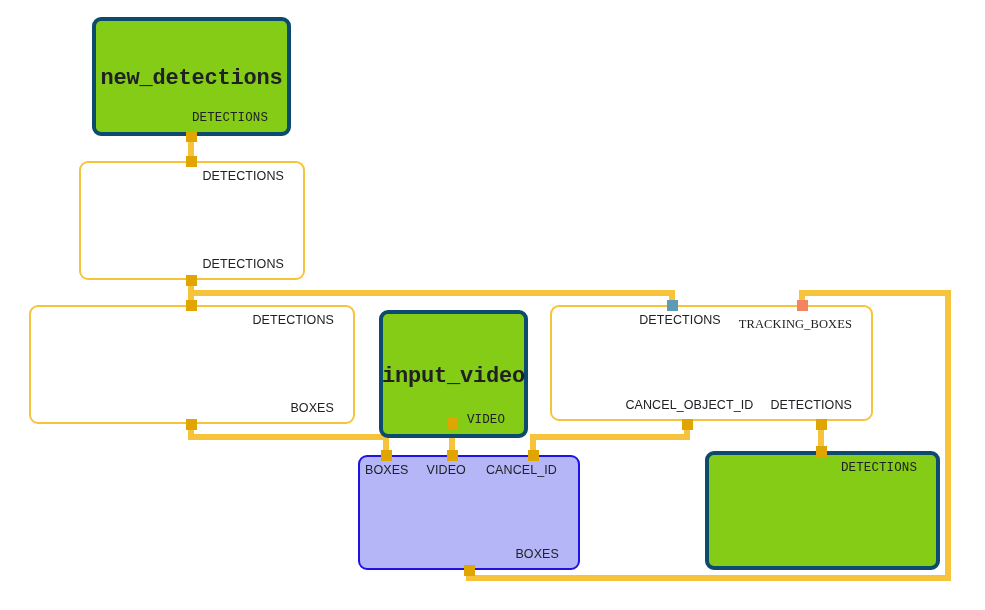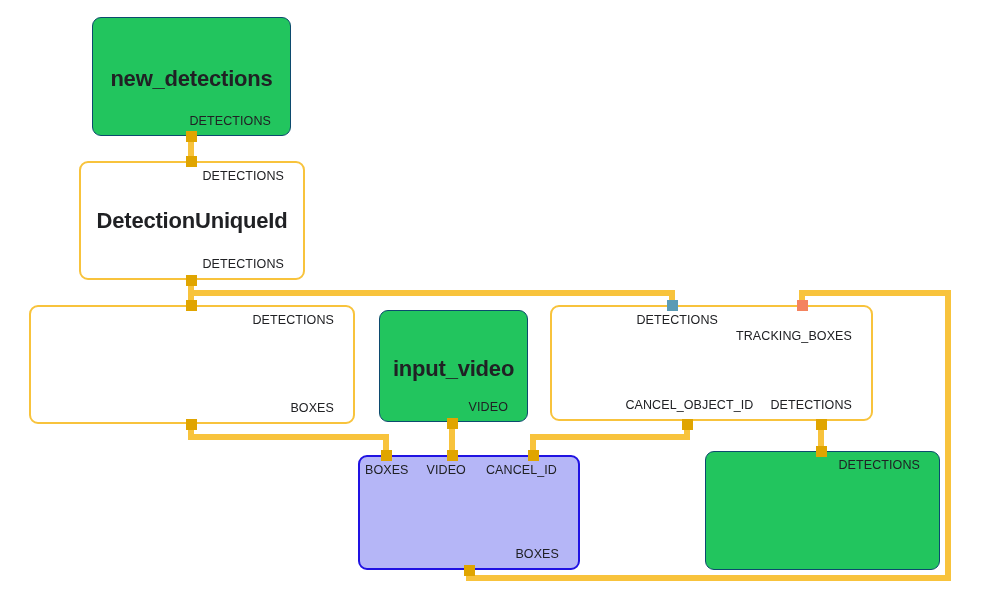--- a/index.html
+++ b/index.html
@@ -74,22 +74,23 @@
   .port-label {
     font-size: 12.5px;
     color: #202124;
     line-height: 1.1;
     white-space: nowrap;
     letter-spacing: 0.1px;
   }
 
   
   .node.source {
-    background: #22c55e;
-    border: 1px solid #0c4a6e;
+    background: #84cc16;
+    border: 4px solid #0c4a6e;
+    font-family: Liberation Mono, monospace;
   }
   .node.calculator {
     background: #ffffff;
     border: 2px solid #F8C33C;
   }
   .node.subgraph {
     background: #B5B6F7;
     border: 2px solid #2012E2;
   }
 
@@ -122,44 +123,43 @@
         <div class="port-row in" style="visibility: hidden;">&nbsp;</div>
         <div class="node-title">new_detections</div>
         <div class="port-row out">
           <span class="port-label" style="margin: 0px 9px;">DETECTIONS</span>
         </div>
       </div>
       <div class="node calculator" style="left: 79px; top: 161px; width: 226px; height: 119px;">
         <div class="port-row in">
           <span class="port-label" style="margin: 0px 9px;">DETECTIONS</span>
         </div>
-        <div class="node-title">DetectionUniqueId</div>
         <div class="port-row out">
           <span class="port-label" style="margin: 0px 9px;">DETECTIONS</span>
         </div>
       </div>
       <div class="node calculator" style="left: 29px; top: 305px; width: 326px; height: 119px;">
         <div class="port-row in">
           <span class="port-label" style="margin: 0px 9px;">DETECTIONS</span>
         </div>
         <div class="port-row out">
           <span class="port-label" style="margin: 0px 9px;">BOXES</span>
         </div>
       </div>
-      <div class="node source" style="left: 379px; top: 310px; width: 149px; height: 112px;">
+      <div class="node source" style="left: 379px; top: 310px; width: 149px; height: 128px;">
         <div class="port-row in" style="visibility: hidden;">&nbsp;</div>
         <div class="node-title">input_video</div>
         <div class="port-row out">
           <span class="port-label" style="margin: 0px 9px;">VIDEO</span>
         </div>
       </div>
       <div class="node calculator" style="left: 550px; top: 305px; width: 323px; height: 116px;">
         <div class="port-row in">
           <span class="port-label" style="margin: 0px 9px;">DETECTIONS</span>
-          <span class="port-label" style="margin: 16px 9px;">TRACKING_BOXES</span>
+          <span class="port-label" style="margin: 4px 9px; font-family: Liberation Serif, serif;">TRACKING_BOXES</span>
         </div>
         <div class="port-row out">
           <span class="port-label" style="margin: 0px 8px;">CANCEL_OBJECT_ID</span>
           <span class="port-label" style="margin: 0px 9px;">DETECTIONS</span>
         </div>
       </div>
       <div class="node subgraph" style="left: 358px; top: 455px; width: 222px; height: 115px;">
         <div class="port-row in">
           <span class="port-label" style="margin: 0px 9px;">BOXES</span>
           <span class="port-label" style="margin: 0px 9px;">VIDEO</span>

